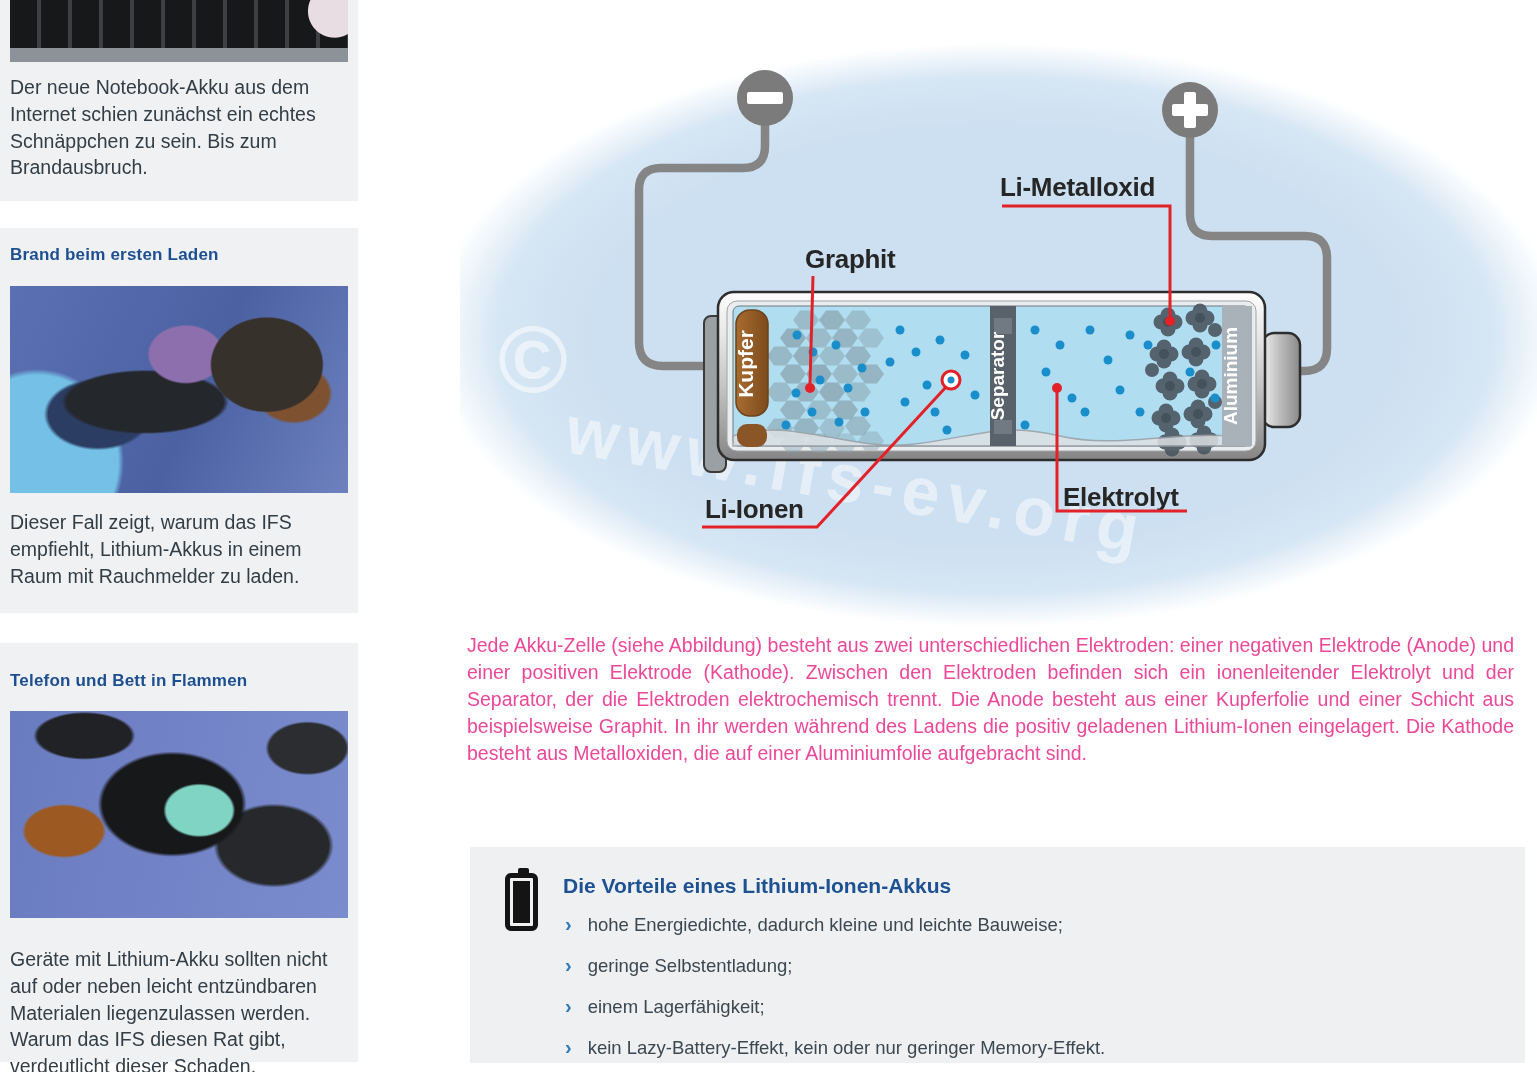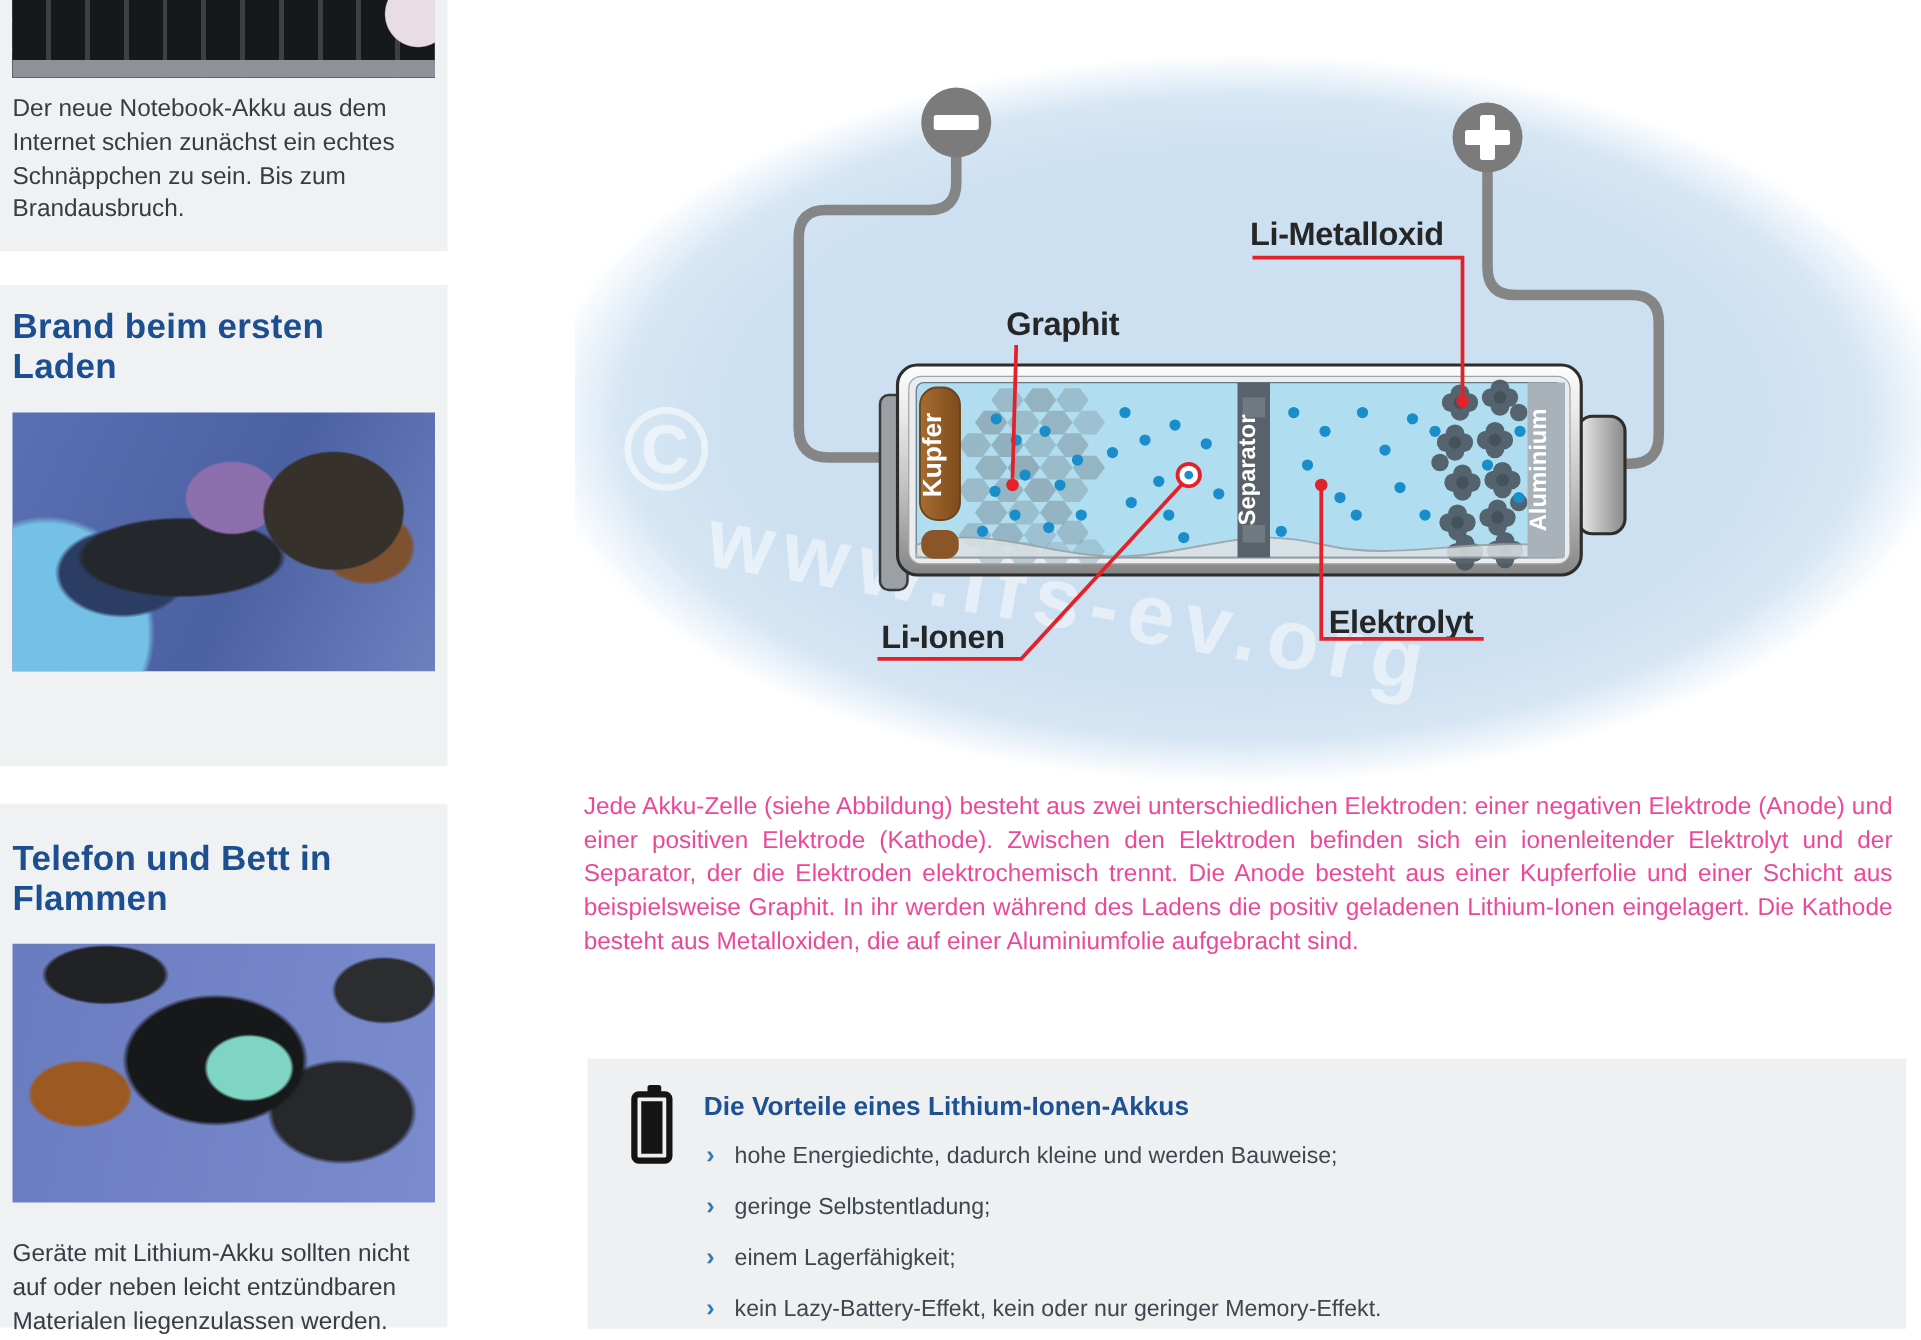--- a/index.html
+++ b/index.html
@@ -3,21 +3,21 @@
 <meta charset="utf-8">
 <style>
   * { margin:0; padding:0; box-sizing:border-box; }
   body { font-family:"Liberation Sans", sans-serif; background:#fff; }
   .page { position:relative; width:1537px; height:1072px; background:#fff; overflow:hidden; }
 
   
   .side-block { position:absolute; left:0; width:358px; background:#eff1f3; }
   .side-pad { padding:0 10px; }
   .teaser { font-size:19.5px; line-height:26.8px; color:#343d44; }
-  .side-h { font-size:28px; font-weight:bold; color:#1d4f90; letter-spacing:0.2px; cursor:pointer; }
+  .side-h { font-size:17px; font-weight:bold; color:#1d4f90; letter-spacing:0.2px; cursor:pointer; }
   .photo { width:338px; margin-left:10px; position:relative; overflow:hidden; }
 
   .photo-keyboard { height:62px;
     background:
       radial-gradient(circle at 96% 18%, #e9dde4 0 26px, rgba(0,0,0,0) 27px),
       linear-gradient(0deg, #8d9298 0 14px, rgba(0,0,0,0) 14px),
       repeating-linear-gradient(90deg, #17181a 0 27px, #3d3f42 27px 31px),
       repeating-linear-gradient(0deg, #101113 0 20px, #46484c 20px 24px),
       #222;
   }
@@ -70,20 +70,23 @@
     <div class="side-pad" style="padding-top:12px;">
       <div class="teaser">Der neue Notebook-Akku aus dem Internet schien zunächst ein echtes Schnäppchen zu sein. Bis zum Brandausbruch.</div>
     </div>
   </div>
 
   <div class="side-block" style="top:228px; height:385px;">
     <div class="side-pad" style="padding-top:17px;">
       <div class="side-h">Brand beim ersten Laden</div>
     </div>
     <div class="photo photo-glove" style="margin-top:21px;"></div>
+    <div class="side-pad" style="padding-top:16px;">
+      <div class="teaser">Dieser Fall zeigt, warum das IFS empfiehlt, Lithium-Akkus in einem Raum mit Rauchmelder zu laden.</div>
+    </div>
   </div>
 
   <div class="side-block" style="top:643px; height:419px;">
     <div class="side-pad" style="padding-top:28px;">
       <div class="side-h">Telefon und Bett in Flammen</div>
     </div>
     <div class="photo photo-burnt-phone" style="margin-top:20px;"></div>
     <div class="side-pad" style="padding-top:28px;">
       <div class="teaser">Geräte mit Lithium-Akku sollten nicht auf oder neben leicht entzündbaren Materialen liegenzulassen werden. Warum das IFS diesen Rat gibt, verdeutlicht dieser Schaden.</div>
     </div>
@@ -282,21 +285,21 @@
     </g>
   </svg>
 
   <div class="paragraph" lang="de">Jede Akku-Zelle (siehe Abbildung) besteht aus zwei unterschiedlichen Elektroden: einer negativen Elektrode (Anode) und einer positiven Elektrode (Kathode). Zwischen den Elektroden befinden sich ein ionenleitender Elektrolyt und der Separator, der die Elektroden elektrochemisch trennt. Die Anode besteht aus einer Kupferfolie und einer Schicht aus beispielsweise Graphit. In ihr werden während des Ladens die positiv geladenen Lithium-Ionen eingelagert. Die Kathode besteht aus Metalloxiden, die auf einer Aluminiumfolie aufgebracht sind.</div>
 
   <div class="benefits">
     <div class="battery-ico"></div>
     <div class="benefits-title">Die Vorteile eines Lithium-Ionen-Akkus</div>
 
     <div class="benefit-item" style="top:66px;">
-      <span class="chev">›</span><span>hohe Energiedichte, dadurch kleine und werden Bauweise;</span>
+      <span class="chev">›</span><span>hohe Energiedichte, dadurch kleine und leichte Bauweise;</span>
     </div>
     <div class="benefit-item" style="top:107px;">
       <span class="chev">›</span><span>geringe Selbstentladung;</span>
     </div>
     <div class="benefit-item" style="top:148px;">
       <span class="chev">›</span><span>einem Lagerfähigkeit;</span>
     </div>
     <div class="benefit-item" style="top:189px;">
       <span class="chev">›</span><span>kein Lazy-Battery-Effekt, kein oder nur geringer Memory-Effekt.</span>
     </div>

